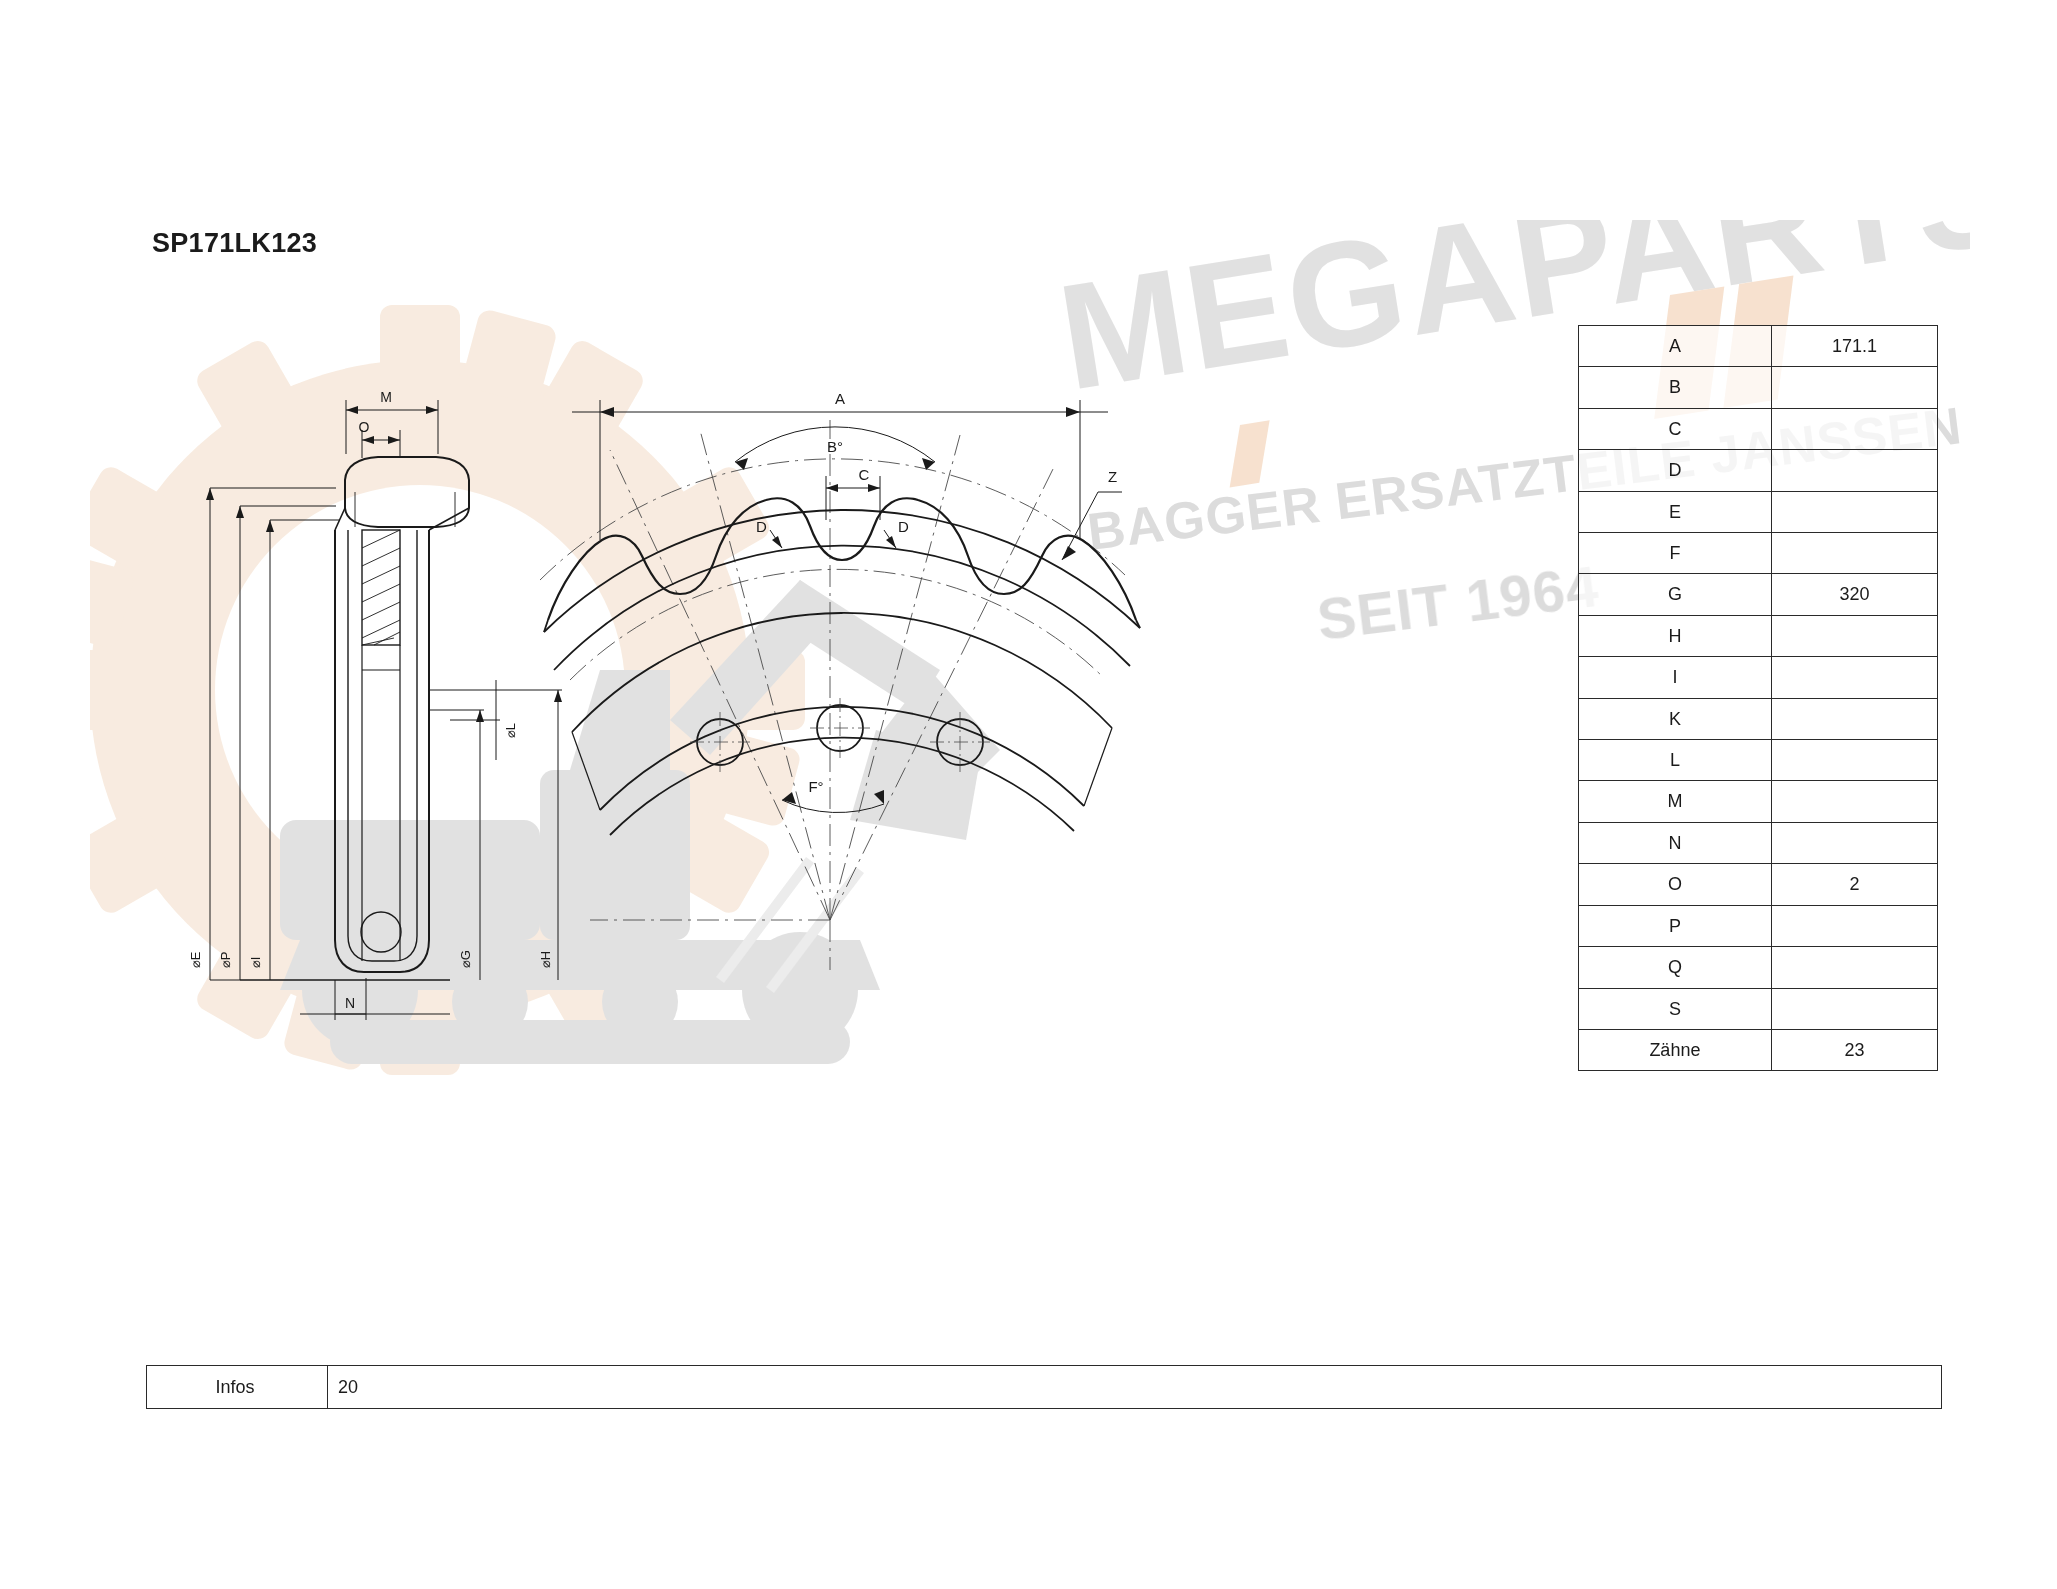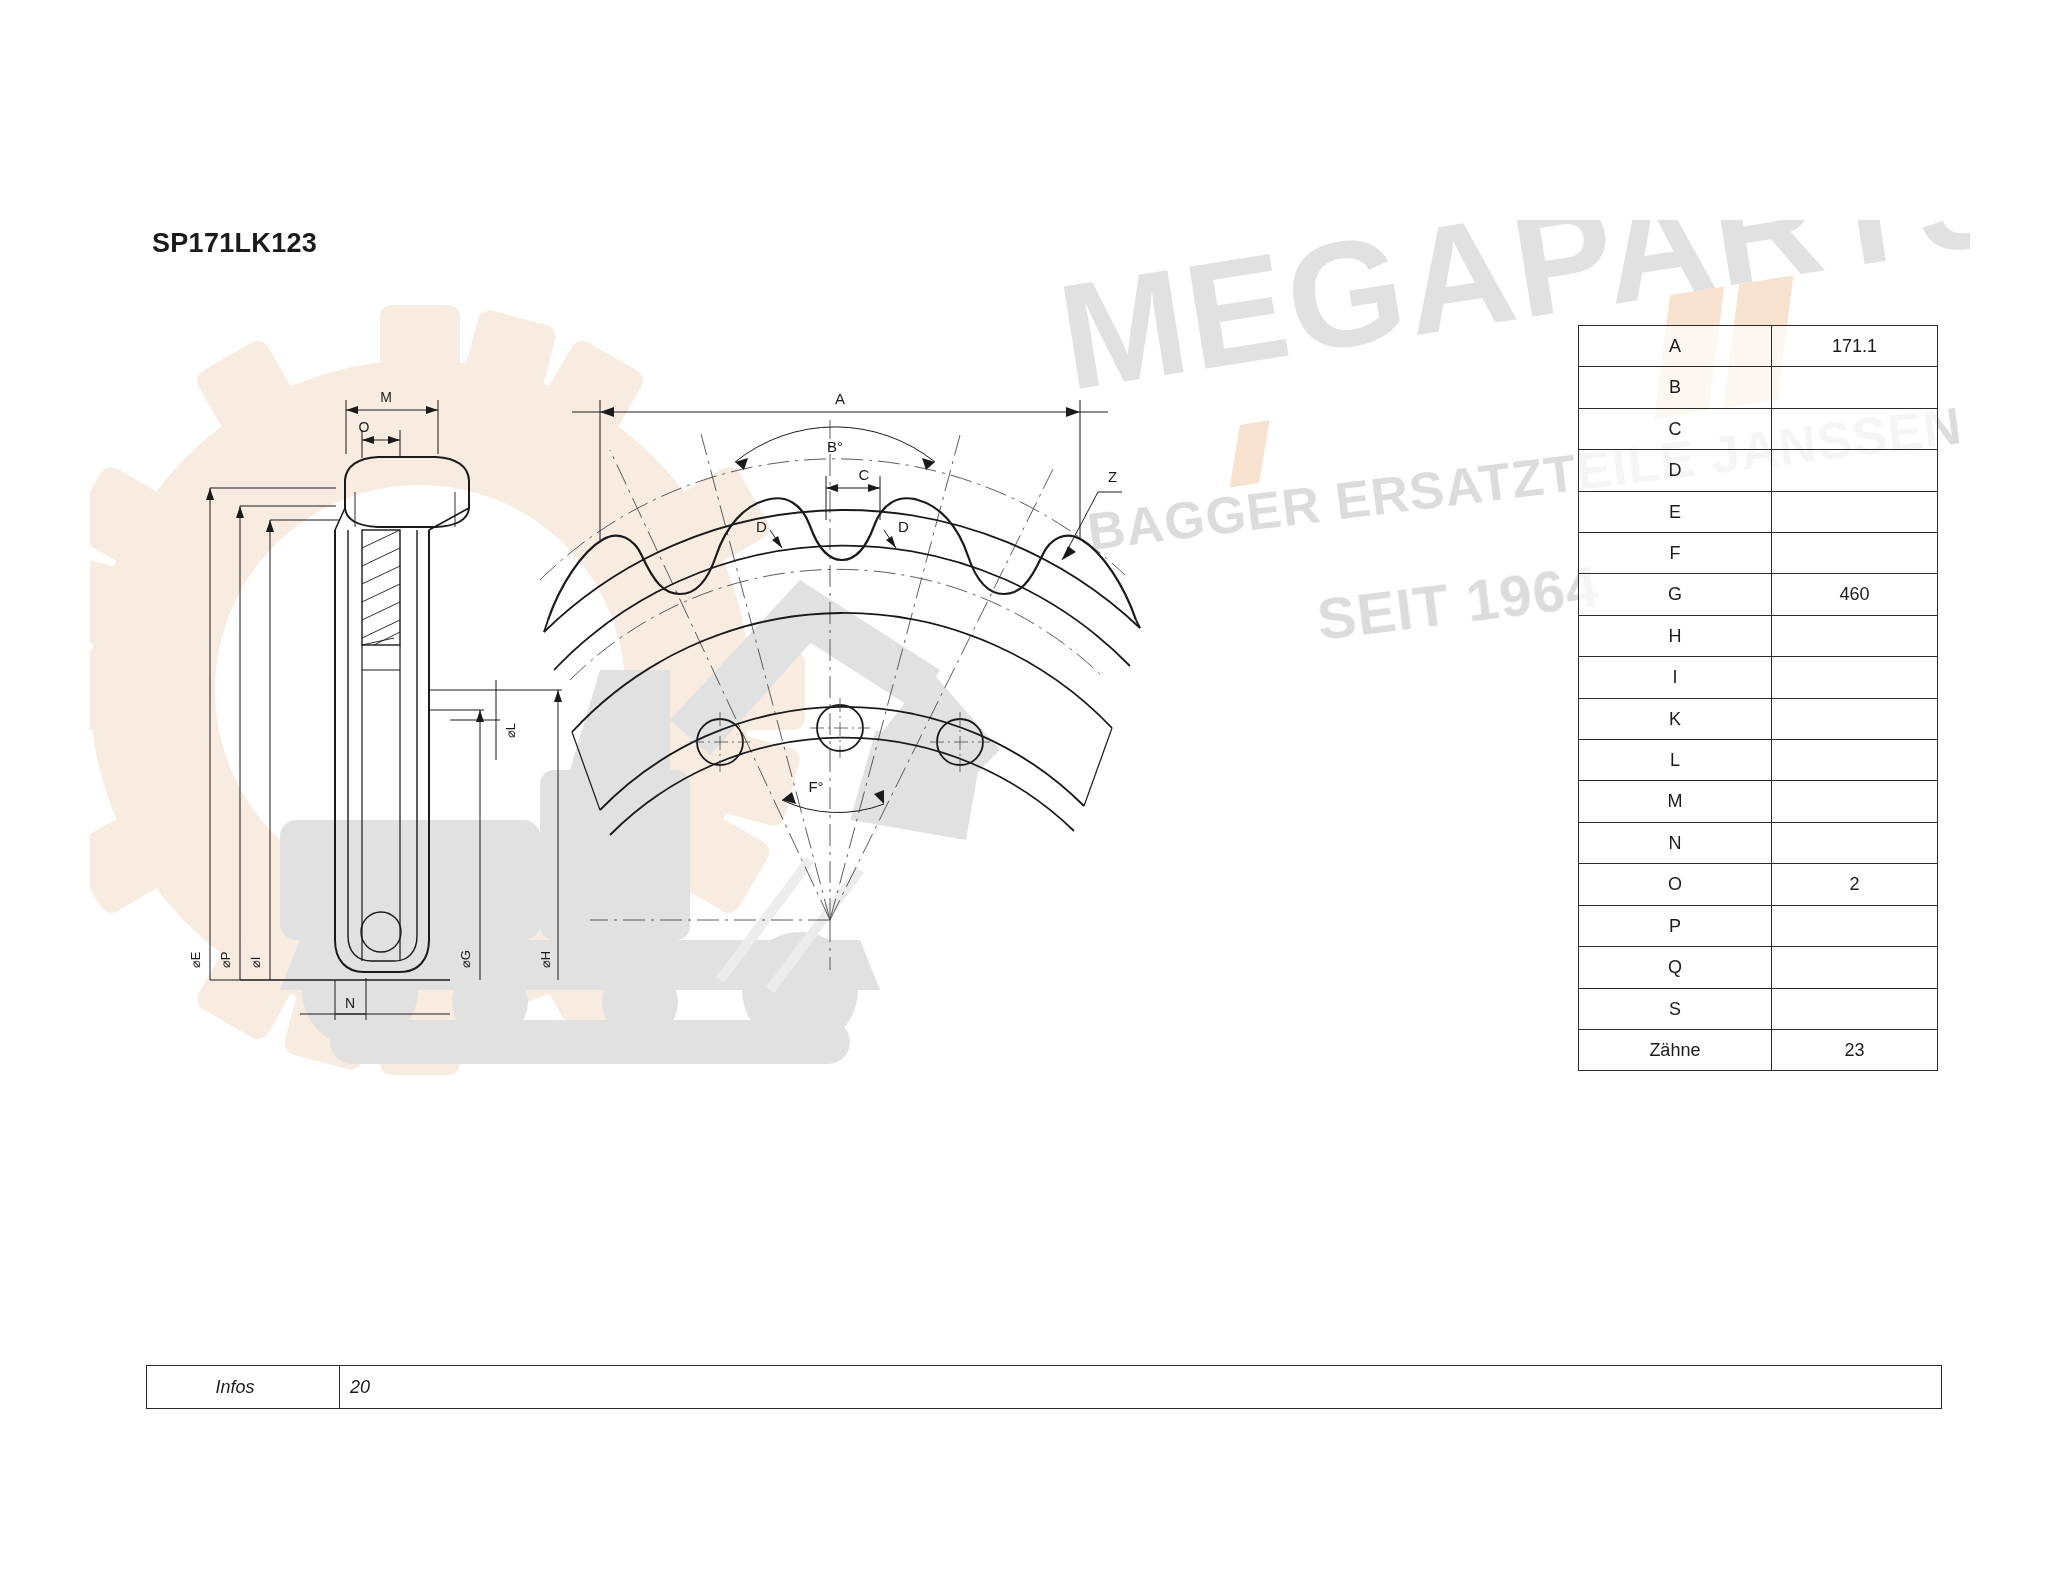--- a/index.html
+++ b/index.html
@@ -82,22 +82,21 @@
     top: 1365px;
     width: 1796px;
     border-collapse: collapse;
     z-index: 3;
   }
   #infos-table td {
     border: 1px solid #2a2a2a;
     height: 42px;
     font-size: 18px;
     color: #1b1b1b;
-    padding: 0 16px 0 0;
-    font-style: italic;
+    padding: 0 4px 0 0;
   }
   #infos-table td.infos-label {
     width: 176px;
     text-align: center;
   }
   #infos-table td.infos-value {
     padding-left: 10px;
     text-align: left;
   }
 </style>
@@ -411,21 +410,21 @@
       <tr>
           <td class="key">E</td>
           <td class="val"></td>
         </tr>
       <tr>
           <td class="key">F</td>
           <td class="val"></td>
         </tr>
       <tr>
           <td class="key">G</td>
-          <td class="val">460</td>
+          <td class="val">320</td>
         </tr>
       <tr>
           <td class="key">H</td>
           <td class="val"></td>
         </tr>
       <tr>
           <td class="key">I</td>
           <td class="val"></td>
         </tr>
       <tr>

